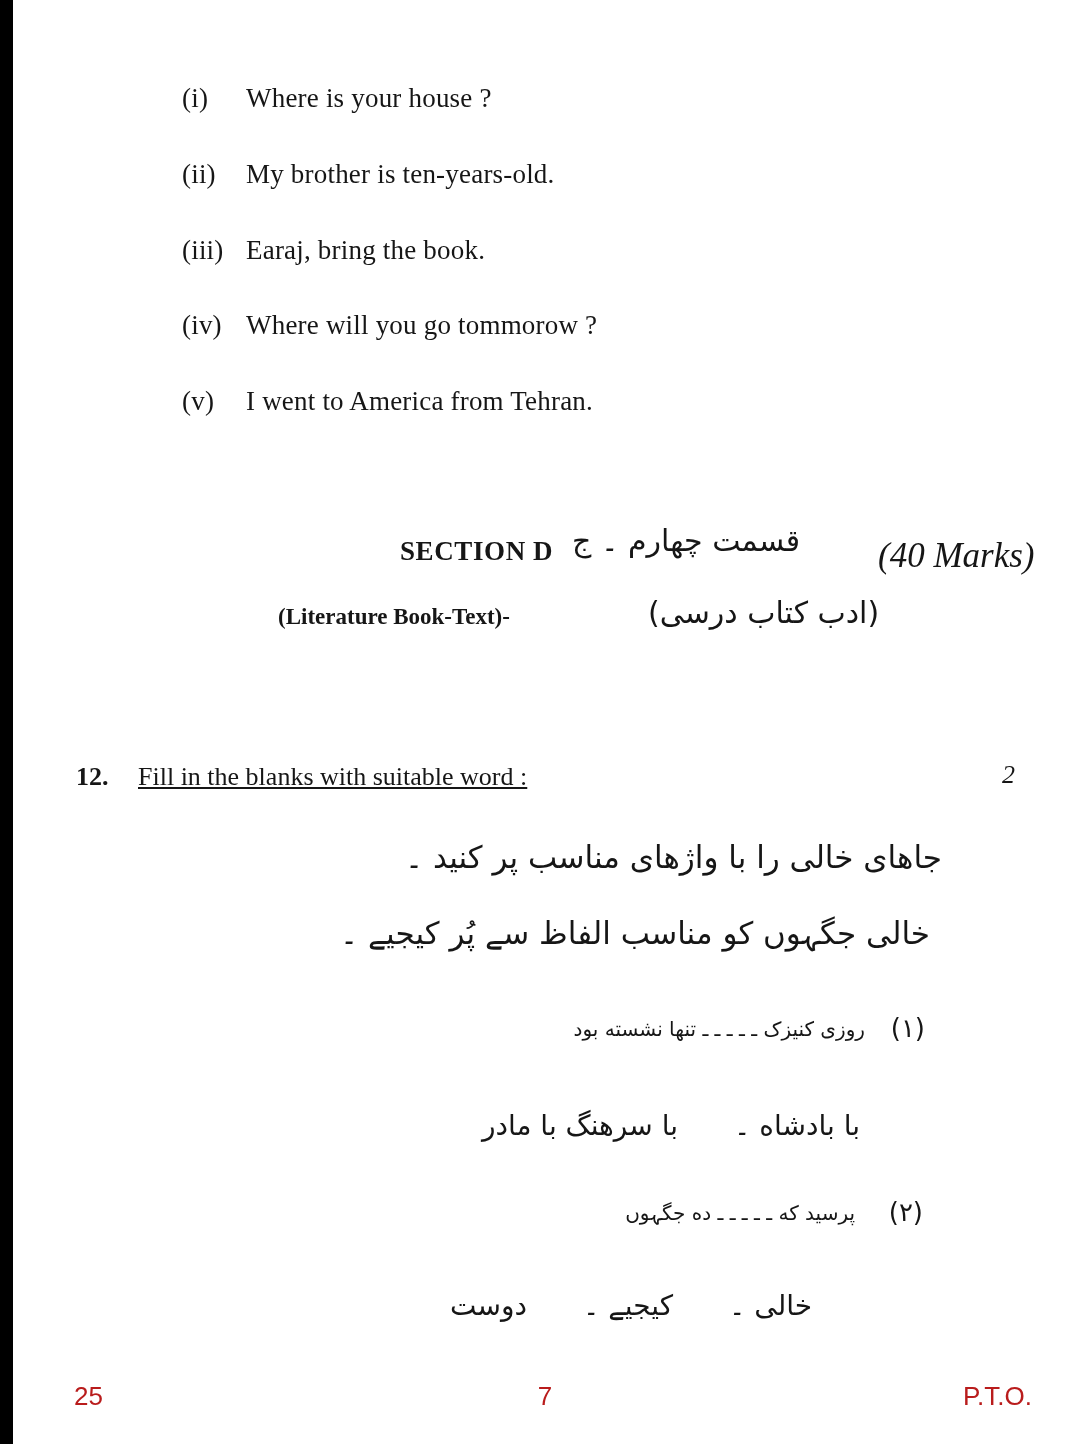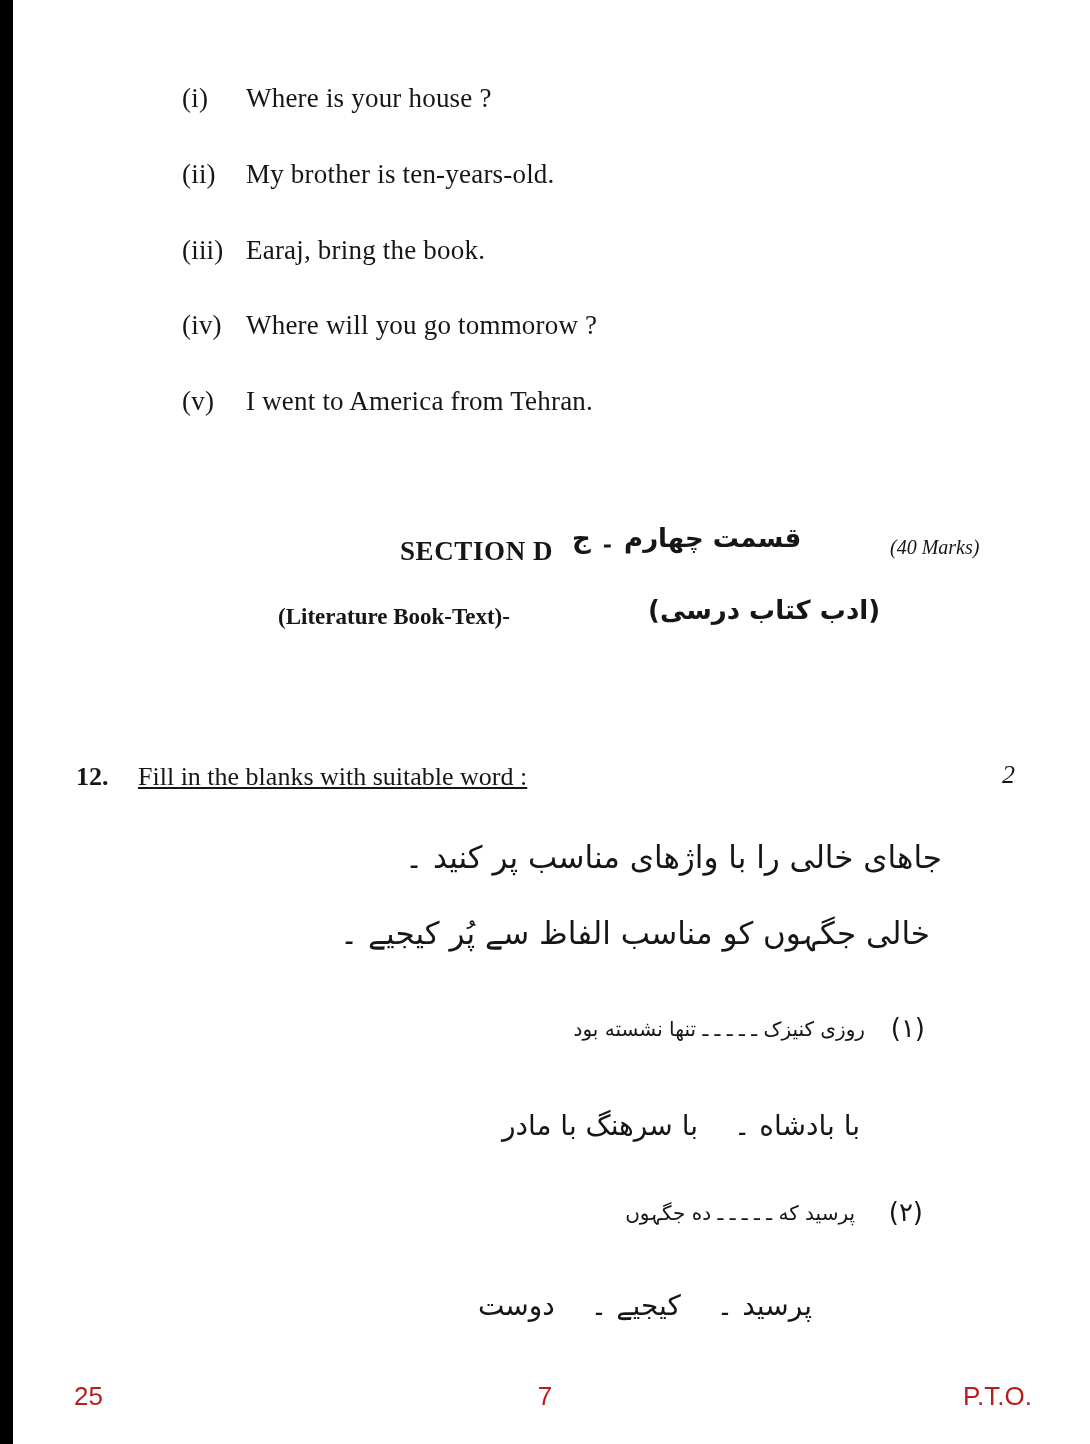--- a/index.html
+++ b/index.html
@@ -20,41 +20,41 @@
     width: 13px; height: 1444px;
     background: #000000;
   }
 
   
   .sentence { font-size: 27px; letter-spacing: 0.2px; margin-left: 24px; }
   .sentence .num { display: inline-block; width: 64px; }
 
   
   .sec-title   { font-size: 27px; font-weight: bold; letter-spacing: 0.6px; }
-  .sec-marks   { font-size: 20px; font-style: italic; margin-left: 12px; }
+  .sec-marks   { font-size: 35px; font-style: italic; }
   .sub-title   { font-size: 23px; font-weight: bold; text-align: center; }
 
   
   .q-num  { font-size: 26px; font-weight: bold; }
   .q-text { font-size: 26px; text-decoration: underline; }
   .q-mark { font-size: 26px; font-style: italic; }
 
   
   .fa {
     font-family: "DejaVu Sans", sans-serif;
     direction: rtl;
     unicode-bidi: embed;
     text-align: right;
   }
-  .fa-head  { font-weight: bold; font-size: 26px; }
+  .fa-head  { font-weight: normal; font-size: 30px; }
   .fa-line  { font-size: 31px; }
   .fa-inum  { font-size: 26px; }
   .fa-item  { font-size: 20px; }
   .fa-opts  { font-size: 28px; }
-  .fa-opts .opt + .opt { margin-right: 36px; }
+  .fa-opts .opt + .opt { margin-right: 56px; }
 
   
   .footer { font-family: "Liberation Sans", sans-serif; font-size: 26px; color: #b91c1c; }
   .footer-center { left: 0; width: 1090px; text-align: center; }
 </style>
 </head>
 <body>
 
 <div class="scan-bar"></div>
 
@@ -90,18 +90,18 @@
 
 <div class="abs fa fa-inum" style="right:165px; top:1014px">(۱)</div>
 <div class="abs fa fa-item" style="right:225px; top:1018px">روزی کنیزک ـ ـ ـ ـ ـ تنها نشسته بود</div>
 <div class="abs fa fa-opts" style="right:230px; top:1110px">
   <span class="opt">با بادشاه ۔</span><span class="opt">با سرهنگ با مادر</span>
 </div>
 
 <div class="abs fa fa-inum" style="right:167px; top:1198px">(۲)</div>
 <div class="abs fa fa-item" style="right:235px; top:1202px">پرسید که ـ ـ ـ ـ ـ ده جگہوں</div>
 <div class="abs fa fa-opts" style="right:278px; top:1290px">
-  <span class="opt">پرسید ۔</span><span class="opt">کیجیے ۔</span><span class="opt">دوست</span>
+  <span class="opt">خالی ۔</span><span class="opt">کیجیے ۔</span><span class="opt">دوست</span>
 </div>
 
 <div class="abs footer" style="left:74px; top:1382px">25</div>
 <div class="abs footer footer-center" style="top:1382px">7</div>
 <div class="abs footer" style="right:58px; top:1382px">P.T.O.</div>
 
 </body></html>

